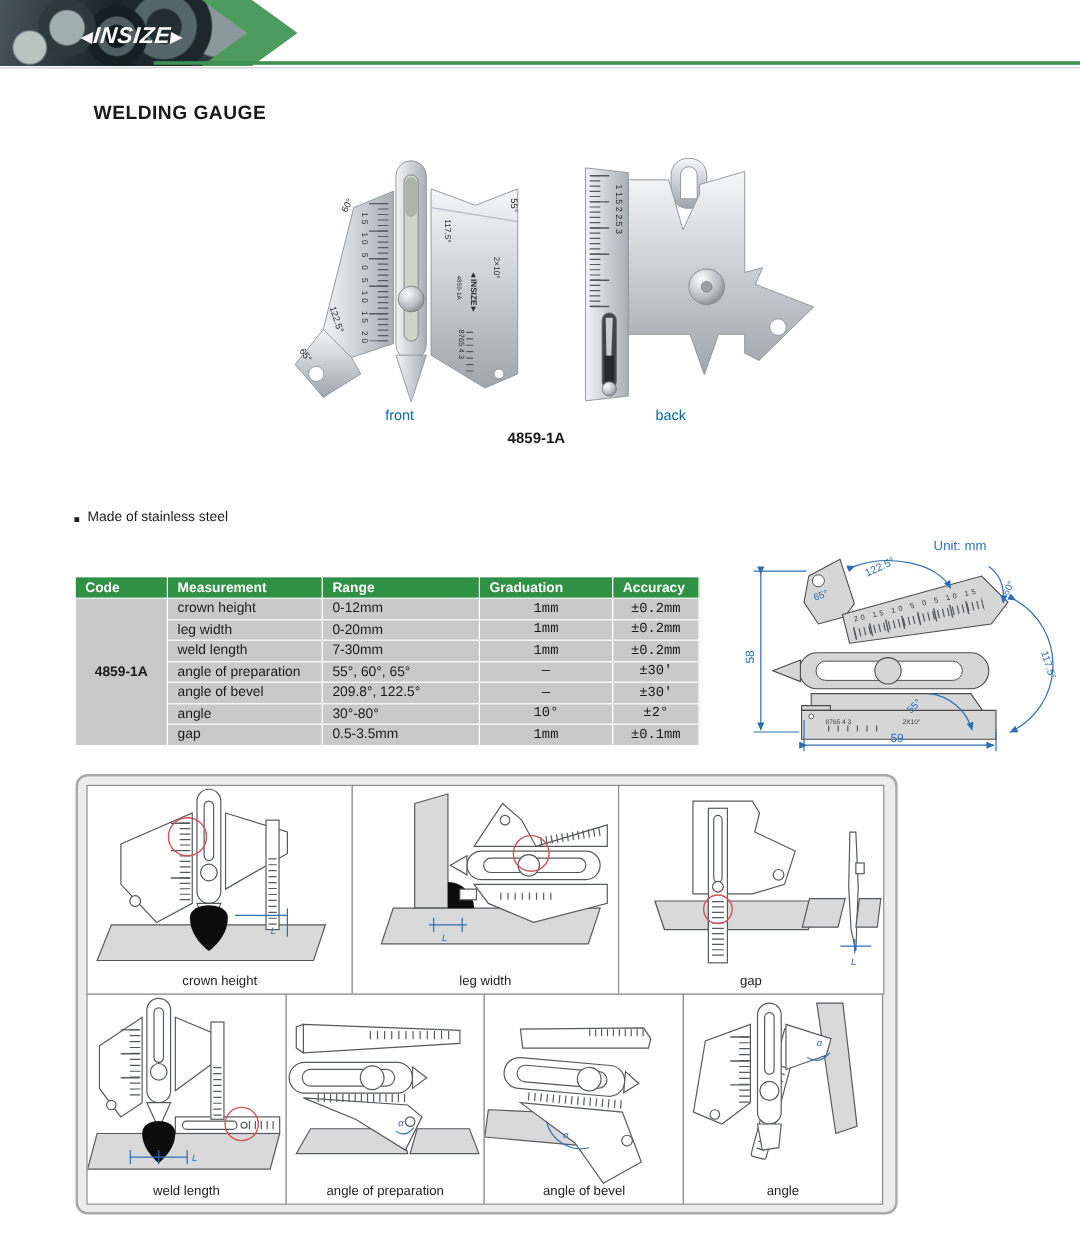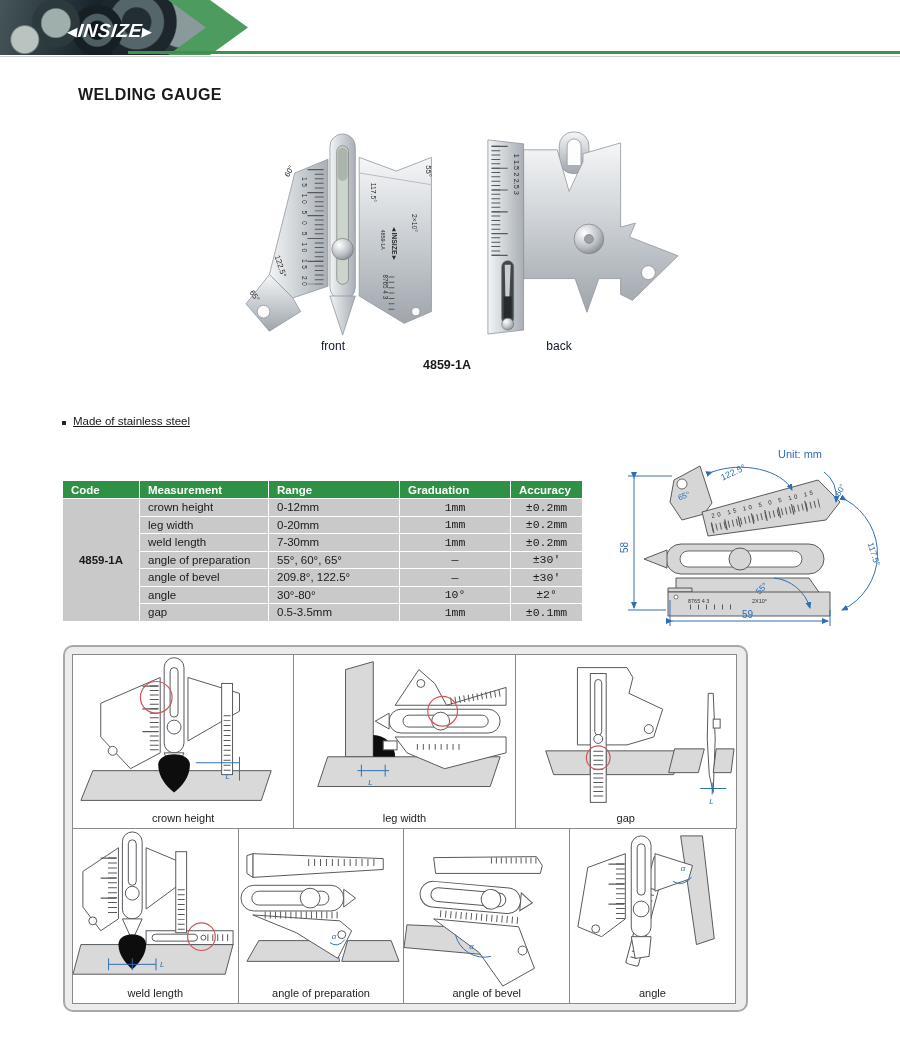--- a/index.html
+++ b/index.html
@@ -18,24 +18,24 @@
   .hdr-logo{position:absolute;left:50px;top:20px;width:120px;text-align:center;color:#fff;
     font-style:italic;font-weight:900;font-size:19px;letter-spacing:.5px;transform:skewX(-6deg);
     white-space:nowrap;}
   .hdr-logo .arr{font-size:13px;font-style:normal;vertical-align:1px;}
   .hdr-chevron{position:absolute;left:168px;top:0;width:80px;height:55px;}
   .hdr-greenline{position:absolute;left:128px;right:0;top:51px;height:3px;background:#3f9150;}
   .hdr-grayline{position:absolute;left:0;right:0;top:56px;height:1px;background:#cfcfcf;}
 
   .page-title{position:absolute;left:78px;top:86px;font-size:16px;font-weight:bold;letter-spacing:.4px;}
 
-  .caption{position:absolute;font-size:12px;color:#0f172a;text-align:center;}
+  .caption{position:absolute;font-size:12px;color:#0369a1;text-align:center;}
   .code-caption{position:absolute;font-size:12.5px;font-weight:bold;text-align:center;}
 
-  .feature{position:absolute;left:62px;top:415px;font-size:11.5px;display:flex;align-items:center;text-decoration:underline;}
+  .feature{position:absolute;left:62px;top:425px;font-size:11.5px;display:flex;align-items:center;}
   .feature .sq{width:4px;height:4px;background:#222;margin:4px 7px 0 0;flex:none;}
 
   
   table.spec{position:absolute;left:62px;top:480px;width:520px;border-collapse:collapse;
     font-size:11.5px;table-layout:fixed;}
   table.spec th{background:#2e9143;color:#fff;font-weight:bold;text-align:left;
     padding:2px 0 2px 8px;border:1px solid #fff;height:13px;}
   table.spec td{background:#c9c9c9;padding:1px 0 1px 8px;border:1px solid #fff;height:14.5px;}
   table.spec td.ctr{text-align:center;padding:1px 0;font-family:Liberation Mono, monospace;}
   table.spec td.code{font-weight:bold;text-align:center;padding:0;}

